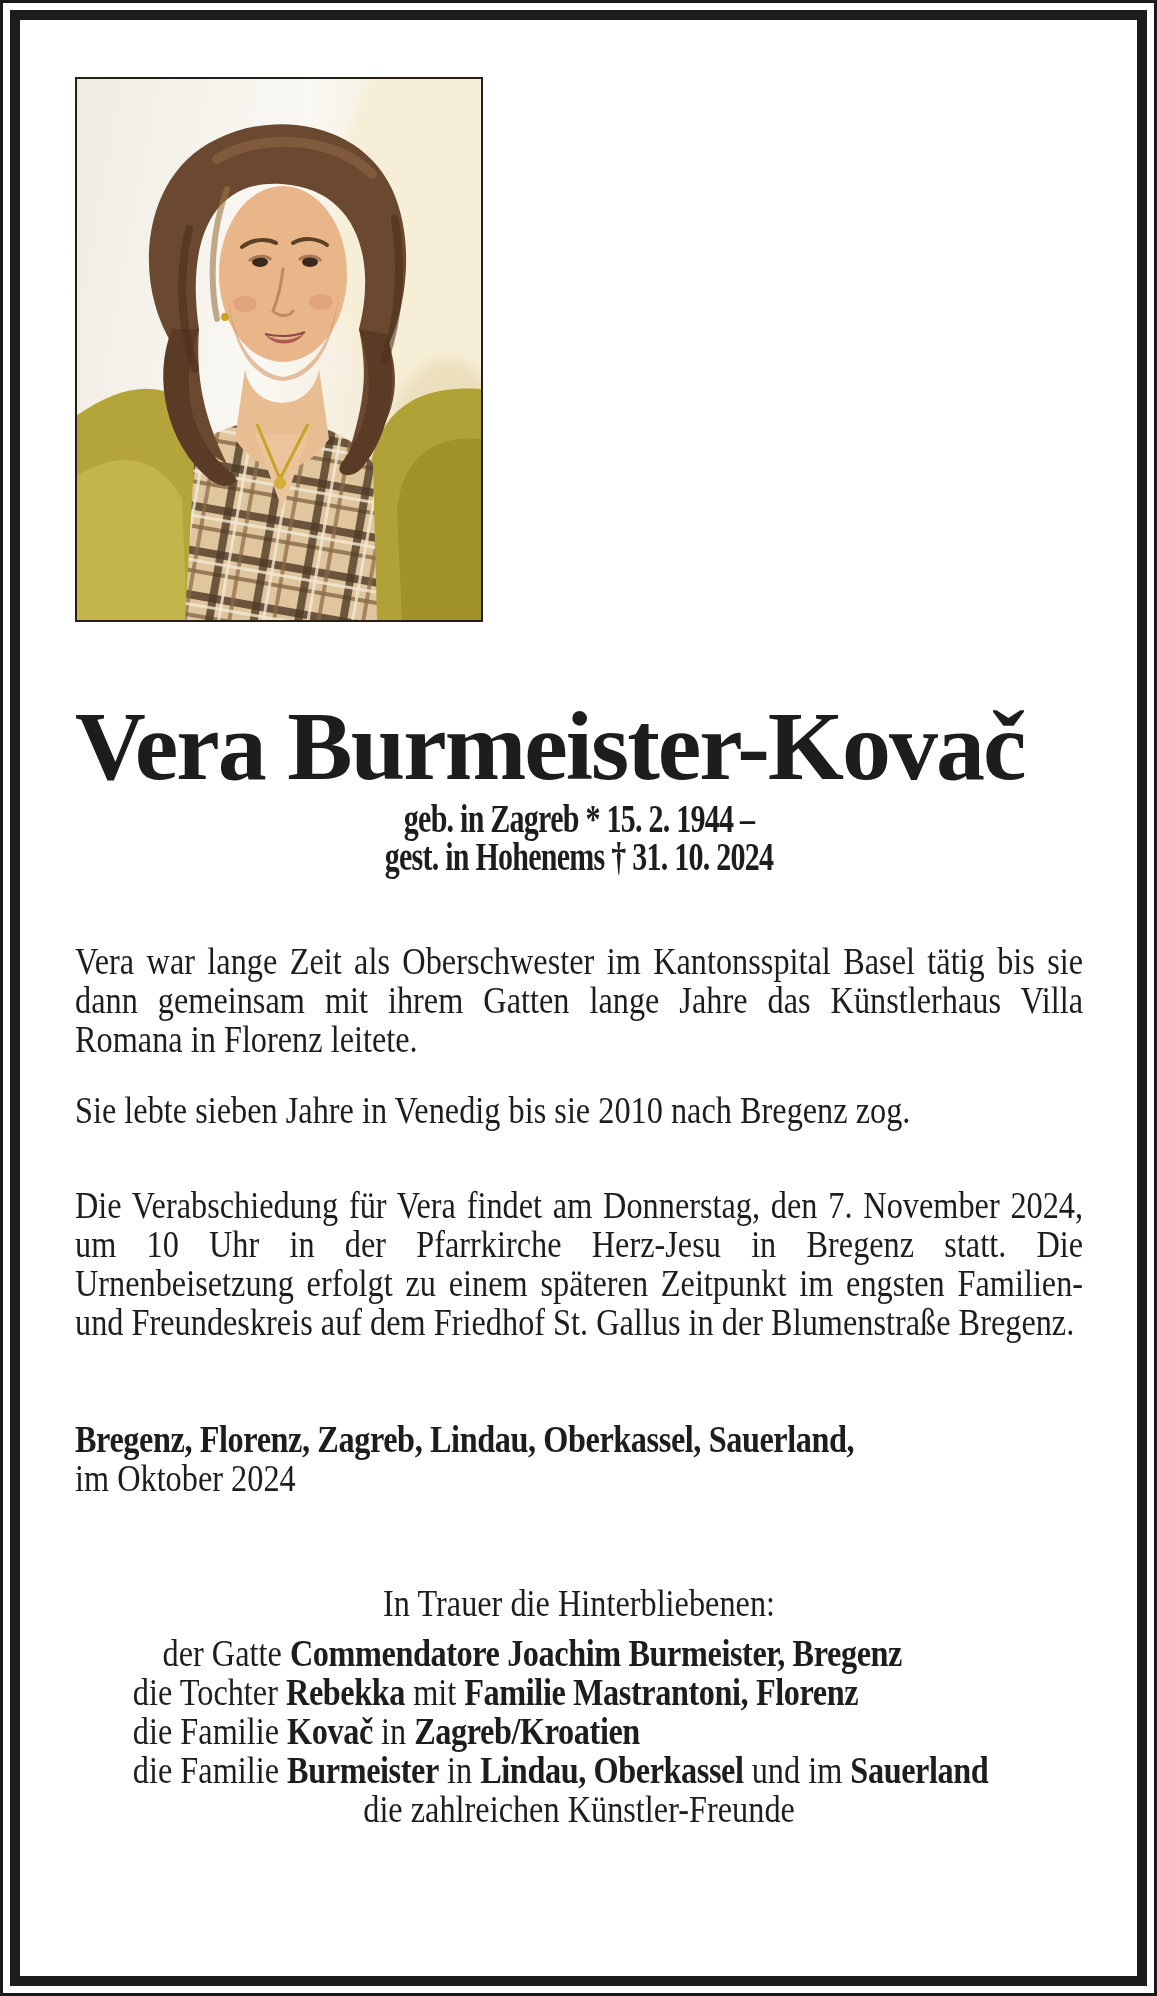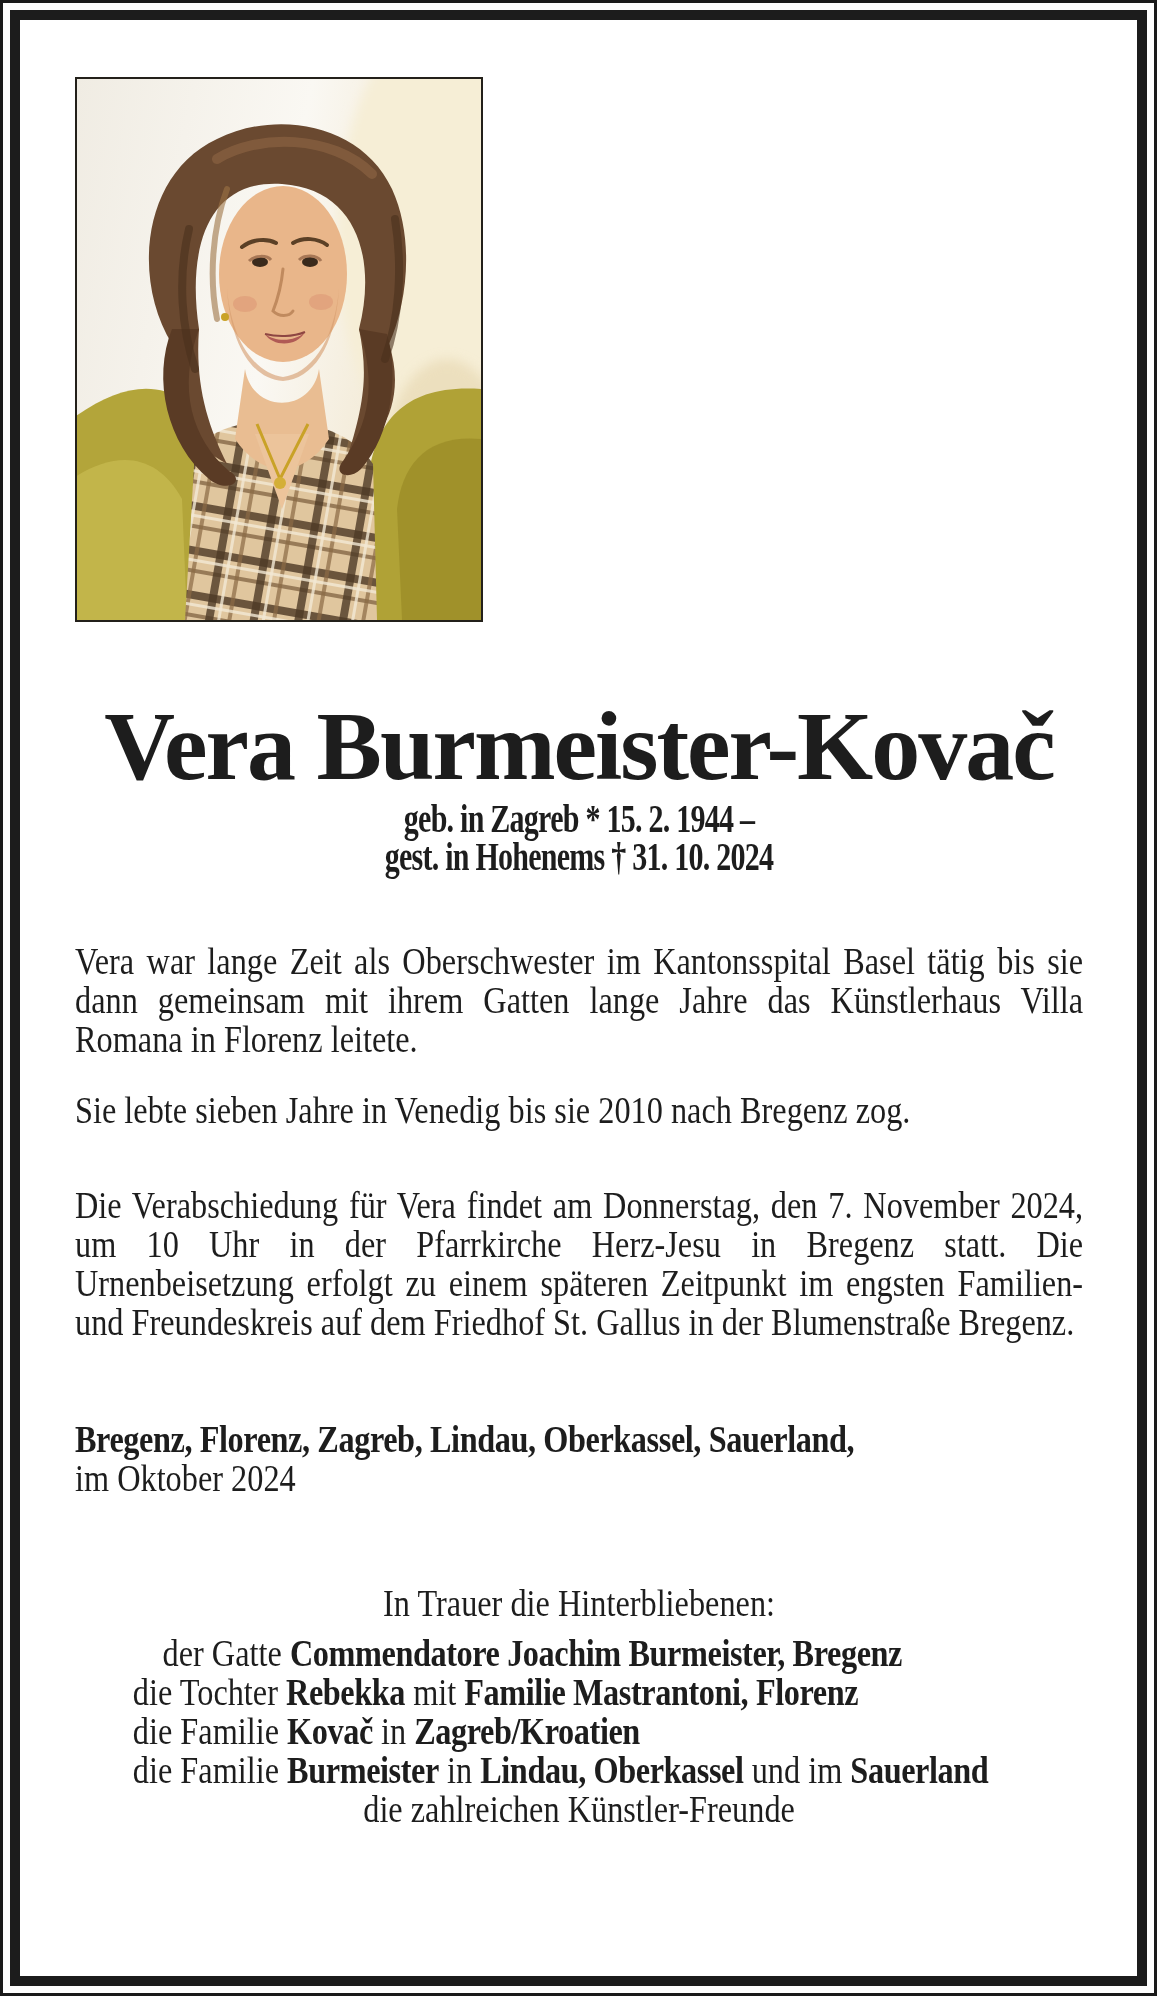--- a/index.html
+++ b/index.html
@@ -35,21 +35,21 @@
     width: 408px; height: 545px;
     border: 2px solid #23201a;
     background: #f3efe7;
   }
   .photo svg { display: block; width: 100%; height: 100%; }
 
   h1.deceased {
     margin-top: 76px;
     font-size: 98px; line-height: 96px;
     font-weight: bold; letter-spacing: -2px;
-    text-align: center; white-space: nowrap;
+    white-space: nowrap;
   }
   .sub {
     margin-top: 6px;
     font-size: 40px; line-height: 38px;
     font-weight: bold; letter-spacing: -1px;
     text-align: center;
   }
   .body-text {
     font-size: 38px; line-height: 39px;
     letter-spacing: 0;

